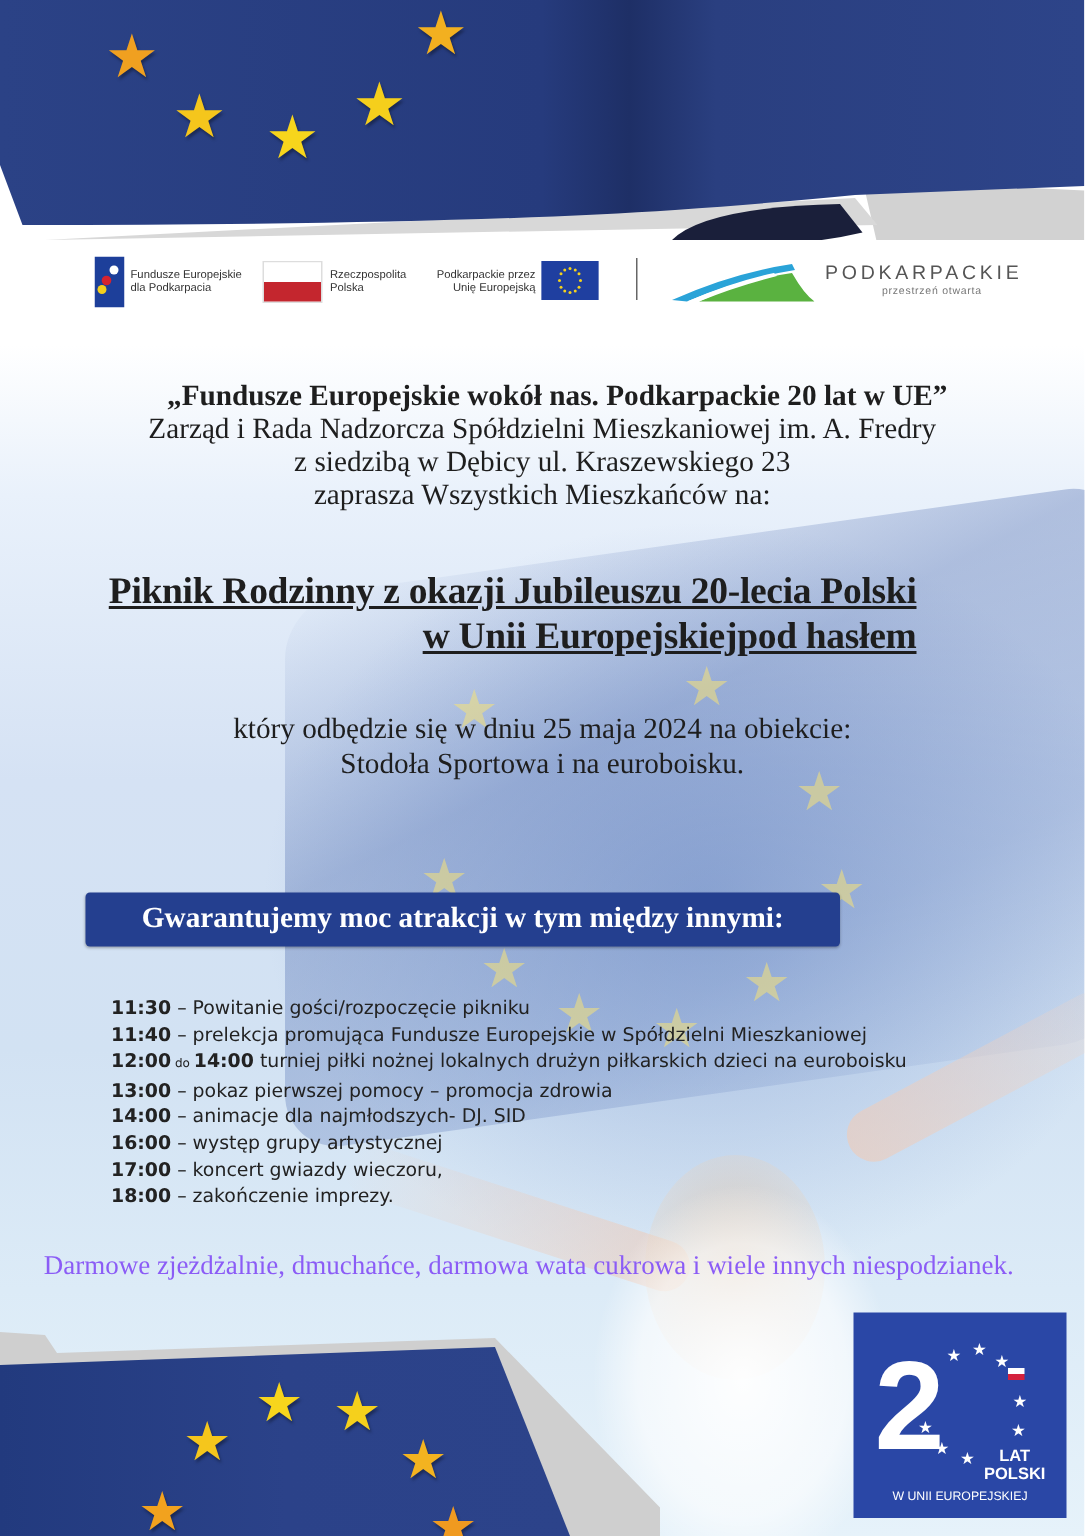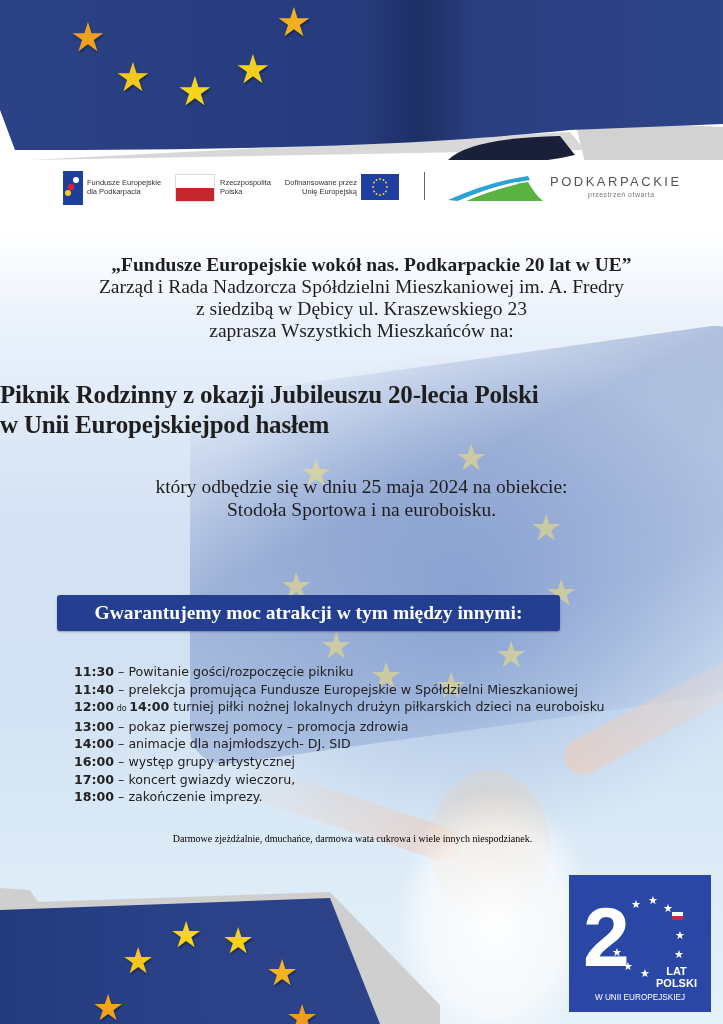--- a/index.html
+++ b/index.html
@@ -60,36 +60,36 @@
   .logo-eu-text { position: absolute; left: 222px; top: 10px; font-family: "Liberation Sans", sans-serif; font-size: 7.5px; line-height: 9px; color: #333; text-align: right; width: 75px; }
   .logo-eu-flag { position: absolute; left: 301px; top: 6px; width: 38px; height: 26px; background: #1f3fa0; }
   .logo-sep { position: absolute; left: 364px; top: 4px; width: 1px; height: 28px; background: #666; }
   .logo-pk-mark { position: absolute; left: 388px; top: 6px; width: 95px; height: 28px; }
   .logo-pk-text { position: absolute; left: 490px; top: 6px; font-family: "Liberation Sans", sans-serif; font-size: 13px; letter-spacing: 2.5px; color: #555; }
   .logo-pk-sub { position: absolute; left: 528px; top: 23px; font-family: "Liberation Sans", sans-serif; font-size: 7px; color: #777; letter-spacing: 0.5px; }
 
   
   .intro { position: absolute; left: 0; top: 254px; width: 723px; text-align: center; font-size: 19.5px; line-height: 22px; }
   .intro .q { font-weight: bold; padding-left: 20px; }
-  .title { position: absolute; left: 0; top: 380px; width: 611px; text-align: left; font-size: 25px; line-height: 30px; font-weight: bold; letter-spacing: -0.2px; }
+  .title { position: absolute; left: 0; top: 380px; width: 611px; text-align: right; font-size: 25px; line-height: 30px; font-weight: bold; letter-spacing: -0.2px; text-decoration: underline; }
   .motto { position: absolute; left: 0; top: 476px; width: 723px; text-align: center; font-size: 19.5px; line-height: 22.5px; }
 
   .attr-banner {
     position: absolute; left: 57px; top: 595px; width: 503px; height: 36px;
     background: #243f8f; border-radius: 3px;
     color: #fff; font-weight: bold; font-size: 19.5px; line-height: 36px; text-align: center;
     box-shadow: 0 1px 2px rgba(0,0,0,0.3);
   }
 
   .schedule { position: absolute; left: 62px; top: 651px; width: 640px; list-style: none; margin: 12px; padding: 0; font-family: "DejaVu Sans", sans-serif; font-size: 12.6px; line-height: 17.6px; color: #222; }
   .schedule li { white-space: nowrap; }
   .schedule .t { font-weight: bold; }
   .schedule .do { font-size: 8px; font-weight: normal; }
 
-  .footer-note { position: absolute; left: 0; top: 833px; width: 705px; text-align: center; font-size: 10px; color: #000000; }
+  .footer-note { position: absolute; left: 0; top: 833px; width: 705px; text-align: center; font-size: 18px; color: #8b5cf6; }
 
   
   .bottom-flag { position: absolute; left: 0; top: 880px; width: 440px; height: 144px; }
 
   
   .badge { position: absolute; left: 569px; top: 875px; width: 142px; height: 137px; background: #2a47a6; }
   .badge-two { position: absolute; left: 14px; top: 20px; font-family: "Liberation Sans", sans-serif; font-weight: bold; font-size: 84px; line-height: 84px; color: #fff; }
   .badge-star { position: absolute; color: #fff; font-size: 11px; line-height: 1; }
   .badge-pl { position: absolute; left: 103px; top: 37px; width: 11px; height: 8px; }
   .badge-pl .w { height: 50%; background: #fff; }
@@ -150,21 +150,21 @@
   </div>
   <div class="logo-rp-flag">
       <div class="w"></div>
       <div class="r"></div>
     </div>
   <div class="logo-rp-text">
     <div>Rzeczpospolita</div>
     <div>Polska</div>
   </div>
   <div class="logo-eu-text">
-    <div>Dofinansowane przez</div>
+    <div>Podkarpackie przez</div>
     <div>Unię Europejską</div>
   </div>
   <svg class="logo-eu-flag" viewBox="0 0 38 26">
     <rect width="38" height="26" fill="#1f3fa0"></rect>
     <g fill="#f4d21c">
       <circle cx="19" cy="5" r="1"></circle>
         <circle cx="22.5" cy="6" r="1"></circle>
         <circle cx="25" cy="8.5" r="1"></circle>
       <circle cx="26" cy="13" r="1"></circle>
         <circle cx="25" cy="17.5" r="1"></circle>

